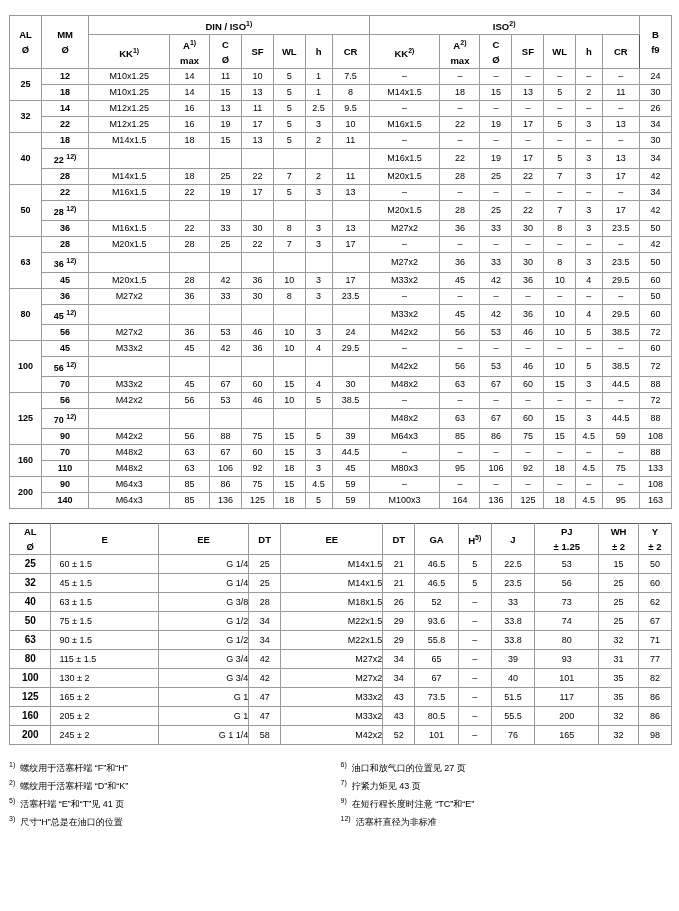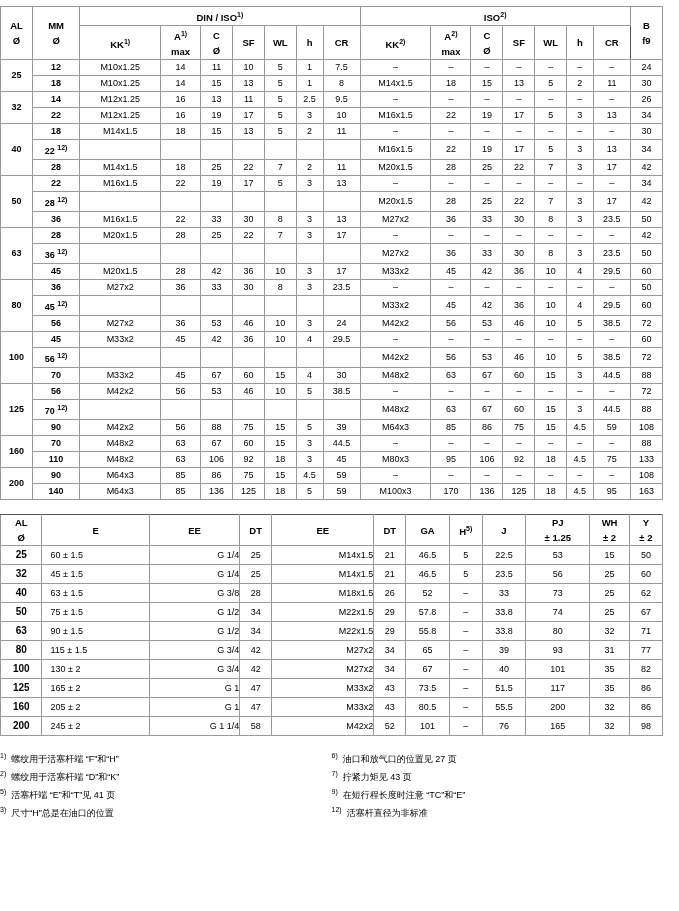--- a/index.html
+++ b/index.html
@@ -3,21 +3,21 @@
 <meta charset="utf-8">
 <style>
   html,body{margin:0;padding:0;}
   body{
     width:679px;
     background:#ffffff;
     font-family:"Liberation Sans", sans-serif;
     color:#000;
     -webkit-font-smoothing:antialiased;
   }
-  .page{width:550px; padding:0; box-sizing:border-box;}
+  .page{width:550px; padding:9px; box-sizing:border-box;}
 
   table{border-collapse:collapse;}
   .t1, .t2{width:663px; margin:0 auto;}
   .t1{margin-top:6px;}
 
   .t1 th, .t1 td, .t2 th, .t2 td{
     border:1px solid #9a9a9a;
     font-size:9px;
     text-align:center;
     padding:0;
@@ -593,21 +593,21 @@
         <tr class="">
           <td class="mm">140</td>
           <td class="blk">M64x3</td>
           <td class="">85</td>
           <td class="">136</td>
           <td class="">125</td>
           <td class="">18</td>
           <td class="">5</td>
           <td class="">59</td>
           <td class="blk">M100x3</td>
-          <td class="">170</td>
+          <td class="">164</td>
           <td class="">136</td>
           <td class="">125</td>
           <td class="">18</td>
           <td class="">4.5</td>
           <td class="">95</td>
           <td class="blk">163</td>
         </tr>
       </tbody>
     </table>
 
@@ -707,21 +707,21 @@
           <td>25</td>
           <td>62</td>
         </tr>
         <tr>
           <td class="alc">50</td>
           <td class="ecell">75 ± 1.5</td>
           <td class="eecell">G 1/2</td>
           <td>34</td>
           <td class="eecell">M22x1.5</td>
           <td>29</td>
-          <td>57.8</td>
+          <td>93.6</td>
           <td>–</td>
           <td>33.8</td>
           <td>74</td>
           <td>25</td>
           <td>67</td>
         </tr>
         <tr>
           <td class="alc">63</td>
           <td class="ecell">90 ± 1.5</td>
           <td class="eecell">G 1/2</td>

